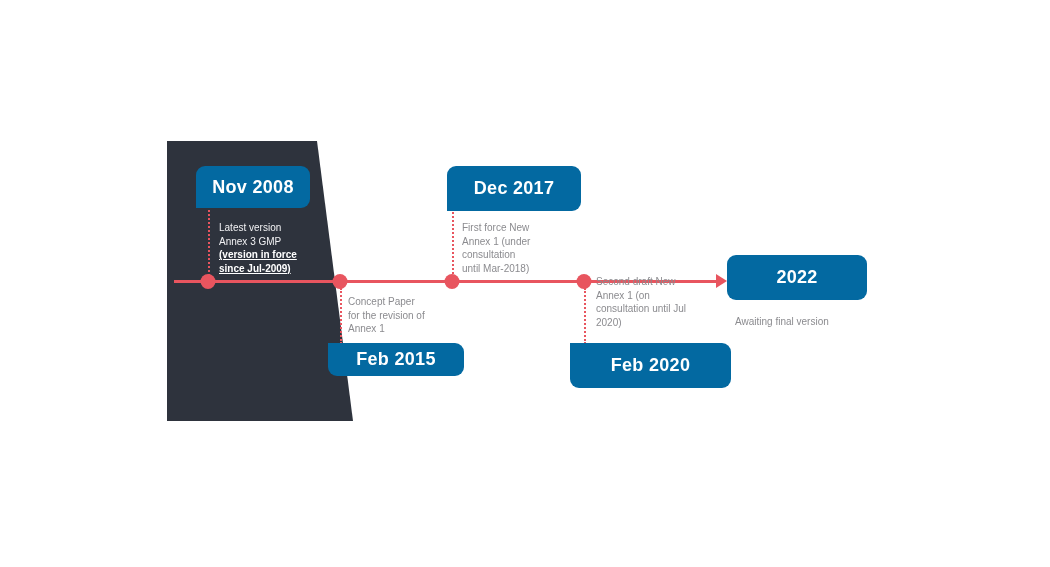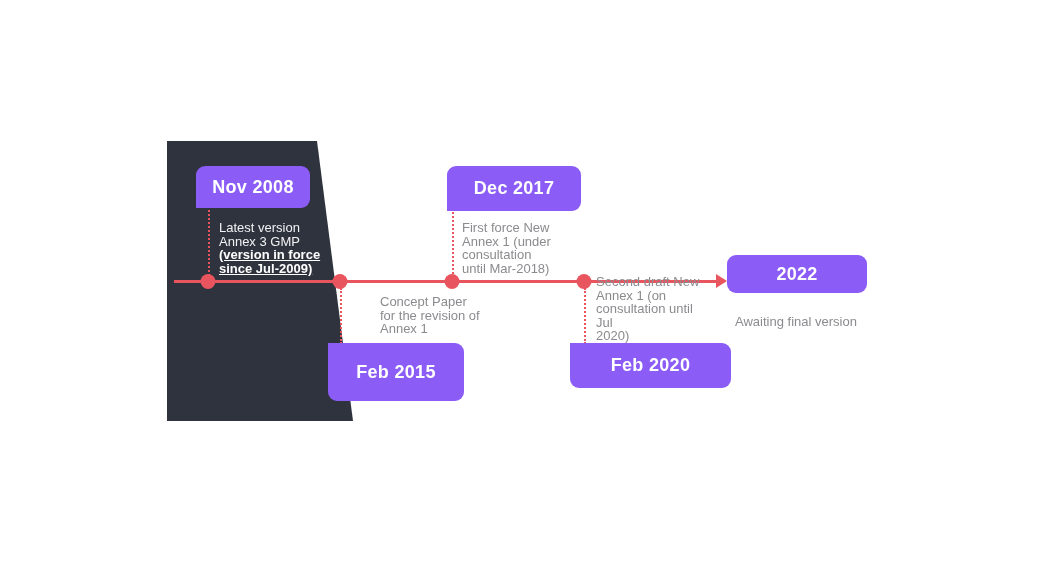--- a/index.html
+++ b/index.html
@@ -47,41 +47,41 @@
     position: absolute;
     width: 15px;
     height: 15px;
     background: #e8555f;
     border-radius: 50%;
     top: 274px;
     transform: translateX(-50%);
   }
   .pill {
     position: absolute;
-    background: #8b5cf6;
+    background: #0369a1;
     border-radius: 9px;
     color: #ffffff;
     font-weight: bold;
     font-size: 18px;
     display: flex;
     align-items: center;
     justify-content: center;
     letter-spacing: 0.3px;
     box-sizing: border-box;
   }
   .pill.sq-bl { border-bottom-left-radius: 0; }
   .pill.sq-tl { border-top-left-radius: 0; }
   .connector {
     position: absolute;
     width: 0;
     border-left: 2px dotted #e8555f;
   }
   .desc {
     position: absolute;
-    font-size: 13px;
+    font-size: 10px;
     line-height: 13.5px;
     color: #8b8b8f;
   }
   .desc.on-dark {
     color: #f2f2f4;
   }
   .desc.on-dark .bold-line {
     font-weight: bold;
     color: #ffffff;
     text-decoration: underline;
@@ -106,24 +106,24 @@
   </div>
   <div class="desc on-dark" style="left:219px; top:221px; width:105px;">
     <div>Latest version</div>
     <div>Annex 3 GMP</div>
     <div class="bold-line">(version in force</div>
     <div class="bold-line">since Jul-2009)</div>
   </div>
 
   <div class="node-dot" style="left:340px;"></div>
   <div class="connector" style="left:340px; top:288px; height:56px;"></div>
-  <div class="pill sq-tl" style="left:328px; top:343px; width:136px; height:58px;">
+  <div class="pill sq-tl" style="left:328px; top:343px; width:136px; height:33px;">
     <span>Feb 2015</span>
   </div>
-  <div class="desc" style="left:348px; top:295px; width:110px;margin-left:32px;">
+  <div class="desc" style="left:348px; top:295px; width:110px;">
     <div>Concept Paper</div>
     <div>for the revision of</div>
     <div>Annex 1</div>
   </div>
 
   <div class="node-dot" style="left:452px;"></div>
   <div class="connector" style="left:452px; top:209px; height:68px;"></div>
   <div class="pill sq-bl" style="left:447px; top:166px; width:134px; height:45px;">
     <span>Dec 2017</span>
   </div>
@@ -139,20 +139,20 @@
   <div class="pill sq-tl" style="left:570px; top:343px; width:161px; height:45px;">
     <span>Feb 2020</span>
   </div>
   <div class="desc" style="left:596px; top:275px; width:112px;">
     <div>Second draft New</div>
     <div>Annex 1 (on</div>
     <div>consultation until Jul</div>
     <div>2020)</div>
   </div>
 
-  <div class="pill" style="left:727px; top:255px; width:140px; height:38px;">
+  <div class="pill" style="left:727px; top:255px; width:140px; height:45px;">
     <span>2022</span>
   </div>
   <div class="desc" style="left:735px; top:315px; width:160px;">
     <div>Awaiting final version</div>
   </div>
 
 </div>
 
 </body></html>

